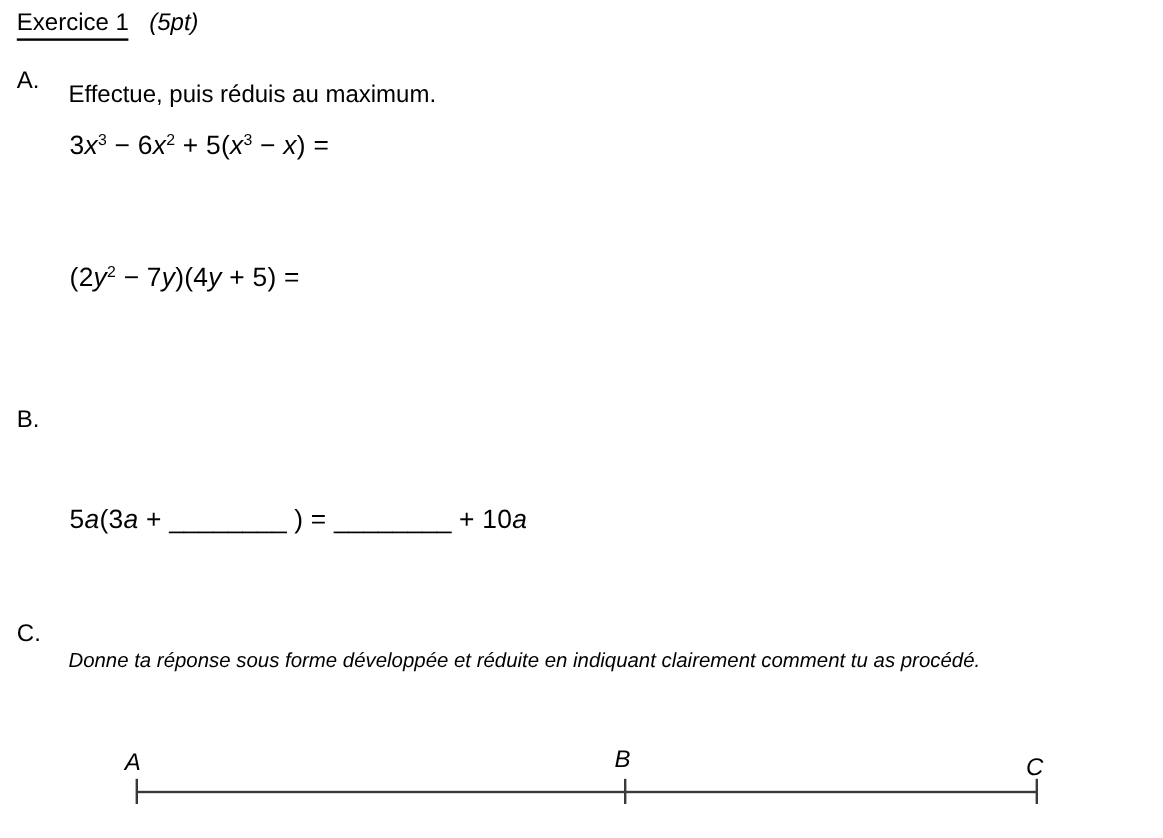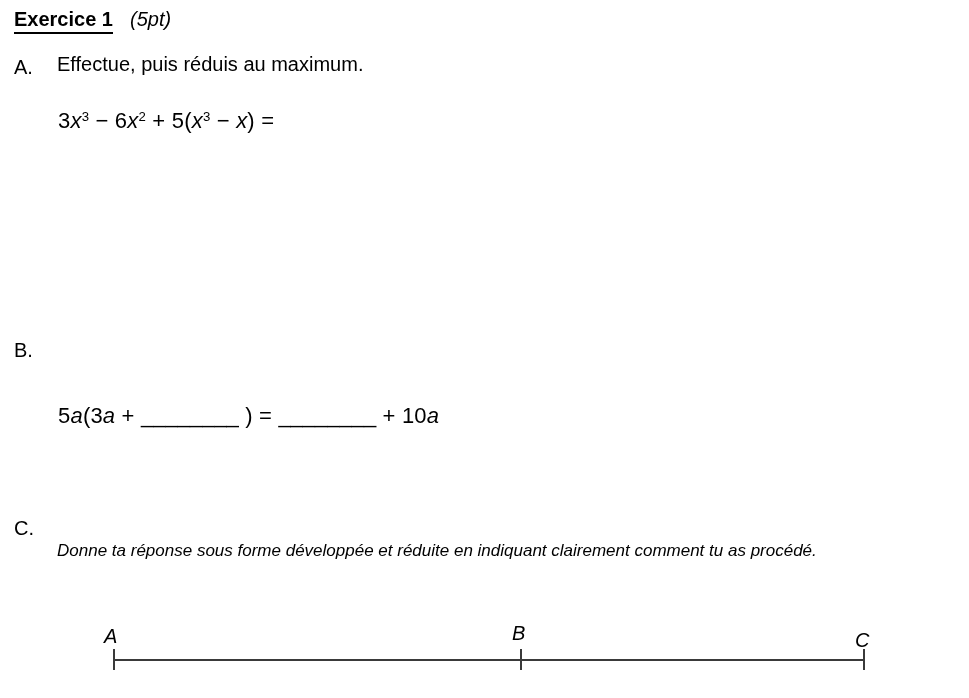--- a/index.html
+++ b/index.html
@@ -10,21 +10,21 @@
     background: #ffffff;
     color: #000000;
     font-family: "Liberation Sans", "DejaVu Sans", sans-serif;
     overflow: hidden;
   }
   .abs { position: absolute; white-space: nowrap; }
 
   
   .title-row { top: 8px; left: 14px; font-size: 20px; }
   .title-main {
-    font-weight: bold;
+    font-weight: normal;
     border-bottom: 2px solid #000;
     padding-bottom: 1px;
     display: inline-block;
   }
   .title-points { font-style: italic; margin-left: 17px; }
 
   
   .sec-label { left: 14px; font-size: 20px; }
   .sec-heading { left: 57px; font-size: 20px; }
 
@@ -52,28 +52,29 @@
 </head>
 <body>
 
 <div class="page">
 
   <div class="abs title-row">
     <span class="title-main">Exercice 1</span><span class="title-points">(5pt)</span>
   </div>
 
   <div class="abs sec-label" style="top:56px">A.</div>
-  <div class="abs sec-heading" style="top:53px">Effectue, puis réduis au maximum.</div>
+  <div class="abs sec-heading" style="top:68px">Effectue, puis réduis au maximum.</div>
 
   <div class="abs equation" style="top:108px"><span>3</span><span class="tok-i">x</span><span class="tok-sup">3</span><span> − 6</span><span class="tok-i">x</span><span class="tok-sup">2</span><span> + 5(</span><span class="tok-i">x</span><span class="tok-sup">3</span><span> − </span><span class="tok-i">x</span><span>) =</span></div>
 
+  <div class="abs equation" style="top:218px"><span>(2</span><span class="tok-i">y</span><span class="tok-sup">2</span><span> − 7</span><span class="tok-i">y</span><span>)(4</span><span class="tok-i">y</span><span> + 5) =</span></div>
 
   <div class="abs sec-label" style="top:339px">B.</div>
 
-  <div class="abs equation" style="top:403px"><span>5</span><span class="tok-i">a</span><span>(3</span><span class="tok-i">a</span><span> + </span><span class="tok-blank">________</span><span> ) = </span><span class="tok-blank">________</span><span> + 10</span><span class="tok-i">a</span></div>
+  <div class="abs equation" style="top:420px"><span>5</span><span class="tok-i">a</span><span>(3</span><span class="tok-i">a</span><span> + </span><span class="tok-blank">________</span><span> ) = </span><span class="tok-blank">________</span><span> + 10</span><span class="tok-i">a</span></div>
 
   <div class="abs sec-label" style="top:517px">C.</div>
   <div class="abs c-note">Donne ta réponse sous forme développée et réduite en indiquant clairement comment tu as procédé.</div>
 
   <div class="diagram">
     <span class="pt-label" style="left:104px; top:10px">A</span>
     <span class="pt-label" style="left:512px; top:7px">B</span>
     <span class="pt-label" style="left:855px; top:14px">C</span>
     <div class="seg-line"></div>
     <div class="tick" style="left:113px"></div>

